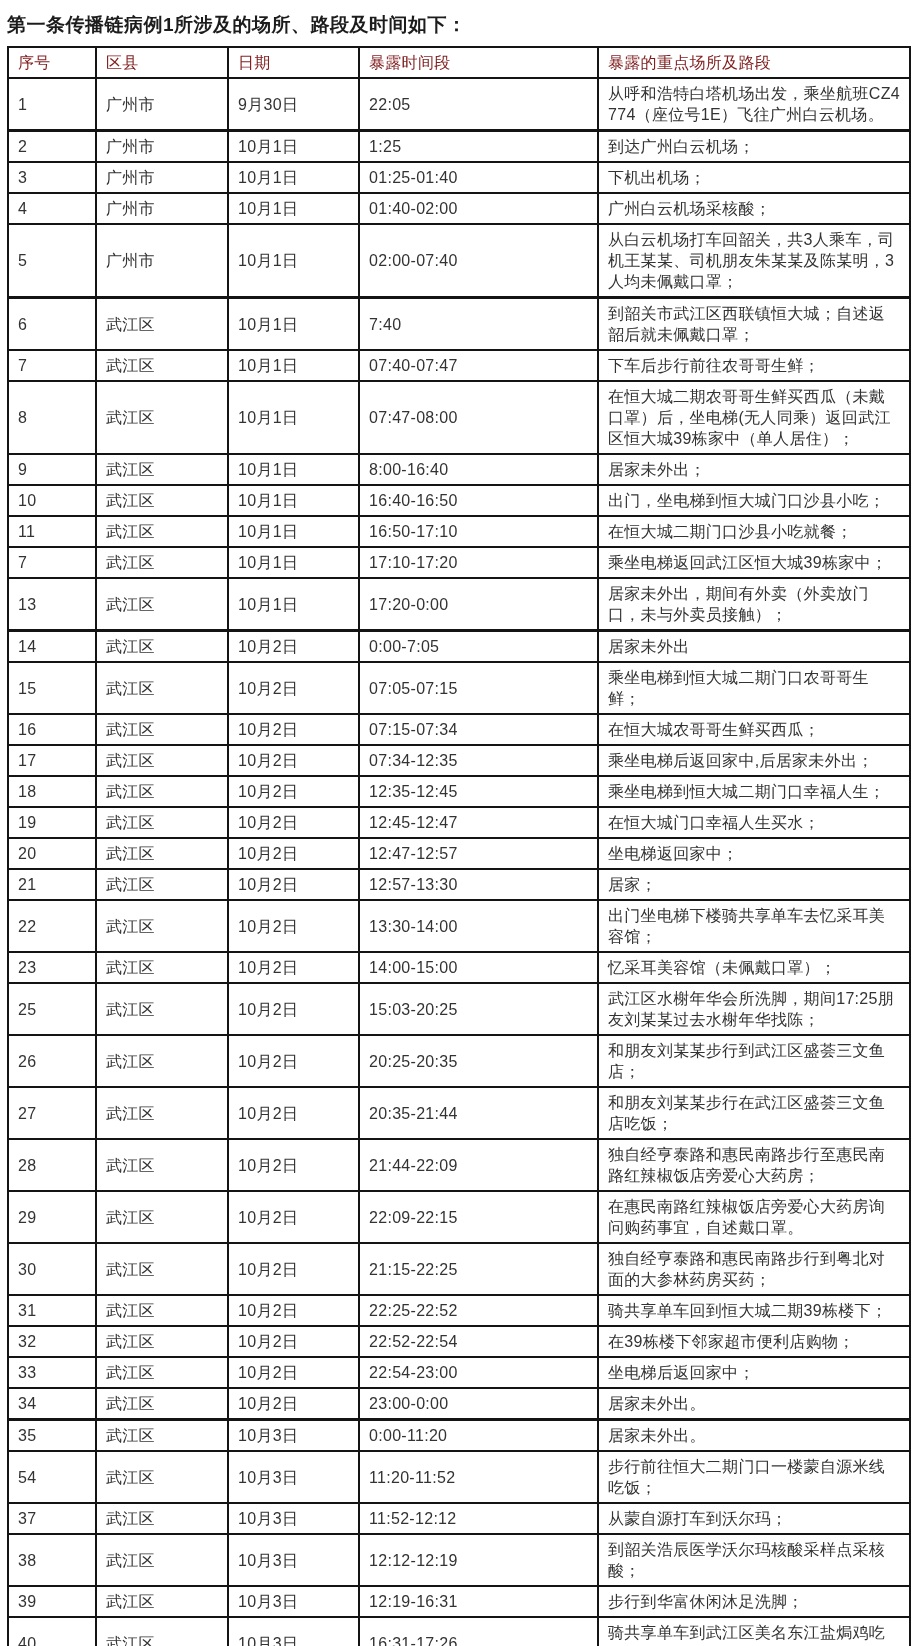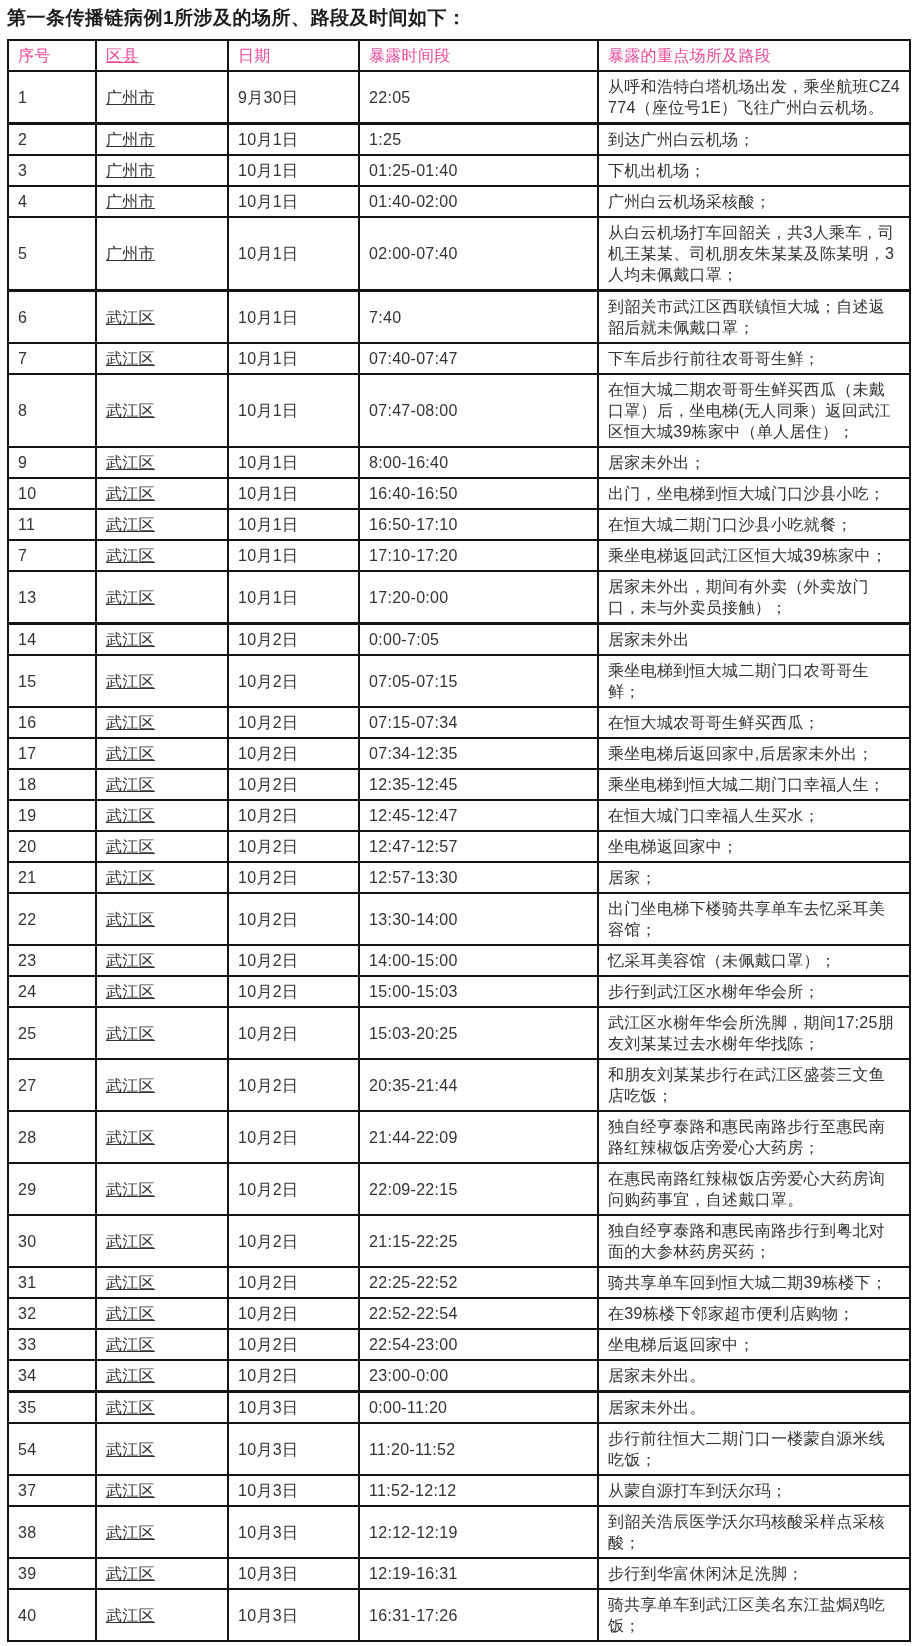--- a/index.html
+++ b/index.html
@@ -11,21 +11,21 @@
   .page {
     width: 918px;
     box-sizing: border-box;
     padding: 6px 7px 8px 7px;
     background: #ffffff;
   }
   .title {
     font-size: 19px;
     font-weight: bold;
     color: #1c1c1c;
-    margin: 0 0 9px 0;
+    margin: 7px 0 9px 0;
     line-height: 24px;
     letter-spacing: 0.5px;
   }
   table.exposure-table {
     border-collapse: collapse;
     table-layout: fixed;
     width: 904px;
     background: #ffffff;
   }
   table.exposure-table th,
@@ -35,29 +35,29 @@
     font-size: 16px;
     line-height: 21px;
     color: #333333;
     font-weight: normal;
     text-align: left;
     vertical-align: middle;
     word-break: break-all;
     letter-spacing: 0.3px;
   }
   table.exposure-table th {
-    color: #ec4899;
+    color: #7f1d1d;
   }
   
   table.exposure-table tr.group-start th,
   table.exposure-table tr.group-start td {
     border-top-width: 3px;
   }
   .c0 { width: 68px; }
-  .c1 { width: 112px; text-decoration: underline; }
+  .c1 { width: 112px; }
   .c2 { width: 111px; margin-left: 40px; }
   .c3 { width: 219px; }
   .c4 { width: auto; }
 </style>
 </head>
 <body>
 
 <div class="page">
   <h1 class="title">第一条传播链病例1所涉及的场所、路段及时间如下：</h1>
   <table class="exposure-table">
@@ -226,32 +226,32 @@
           <td class="c4">出门坐电梯下楼骑共享单车去忆采耳美容馆；</td>
         </tr>
         <tr>
           <td class="c0">23</td>
           <td class="c1">武江区</td>
           <td class="c2">10月2日</td>
           <td class="c3">14:00-15:00</td>
           <td class="c4">忆采耳美容馆（未佩戴口罩）；</td>
         </tr>
         <tr>
-          <td class="c0">24</td>
-          <td class="c1">武江区</td>
-          <td class="c2">10月2日</td>
-          <td class="c3">15:00-15:03</td>
-          <td class="c4">步行到武江区水榭年华会所；</td>
-        </tr>
-        <tr>
           <td class="c0">25</td>
           <td class="c1">武江区</td>
           <td class="c2">10月2日</td>
           <td class="c3">15:03-20:25</td>
           <td class="c4">武江区水榭年华会所洗脚，期间17:25朋友刘某某过去水榭年华找陈；</td>
+        </tr>
+        <tr>
+          <td class="c0">26</td>
+          <td class="c1">武江区</td>
+          <td class="c2">10月2日</td>
+          <td class="c3">20:25-20:35</td>
+          <td class="c4">和朋友刘某某步行到武江区盛荟三文鱼店；</td>
         </tr>
         <tr>
           <td class="c0">27</td>
           <td class="c1">武江区</td>
           <td class="c2">10月2日</td>
           <td class="c3">20:35-21:44</td>
           <td class="c4">和朋友刘某某步行在武江区盛荟三文鱼店吃饭；</td>
         </tr>
         <tr>
           <td class="c0">28</td>

